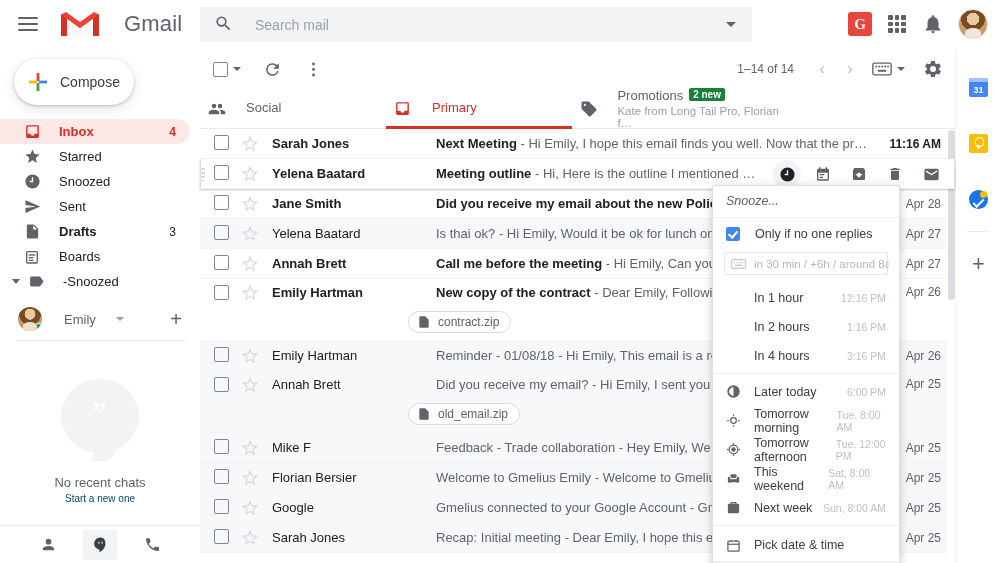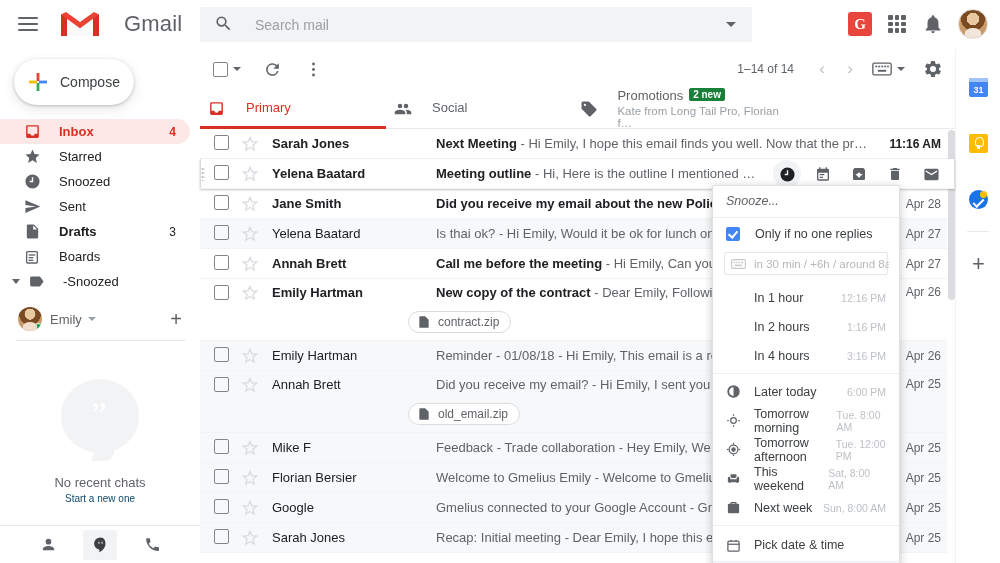--- a/index.html
+++ b/index.html
@@ -89,21 +89,21 @@
   .nav-item.active .nav-label, .nav-item.active .nav-count { color: #d93025; font-weight: bold; }
   .nav-item.active .nav-ic { color: #d93025; }
   .nav-label.bold { font-weight: bold; }
   .nav-count { font-size: 12px; color: #202124; margin-right: 14px; font-weight: bold; }
   .tri { width:0;height:0;border-left:4px solid transparent;border-right:4px solid transparent;border-top:5px solid #5f6368; margin-left:8px; flex:0 0 8px;}
   .nav-item.lbl .nav-ic { margin-left: 6px; }
   .nav-item.lbl2 .nav-ic { margin-left: 30px; }
 
   .acct-row {
     position: absolute; top: 249px; left: 0; width: 200px; height: 42px;
-    display: flex; align-items: center; border-top: 0;
+    display: flex; align-items: center; border-top: 0; gap: 14px;
   }
   .acct-av { width:24px;height:24px;border-radius:50%;margin-left:18px;position:relative;
     background: radial-gradient(circle at 50% 30%, #e8c9a0 0 26%, #7a4a22 27% 52%, #c99a6a 53% 100%); overflow:hidden;}
   .acct-av::after{content:'';position:absolute;bottom:0;left:20%;width:60%;height:36%;background:#f1ddcc;border-radius:50% 50% 0 0;}
   .acct-dot{position:absolute;right:-1px;bottom:-1px;width:9px;height:9px;border-radius:50%;background:#0f9d58;border:1.5px solid #fff;}
   .acct-name{margin-left:8px;font-size:13px;color:#5f6368;}
   .acct-caret{width:0;height:0;margin-left:6px;border-left:4px solid transparent;border-right:4px solid transparent;border-top:4px solid #9aa0a6;}
   .acct-plus{margin-left:auto;margin-right:18px;color:#5f6368;font-size:20px;cursor:pointer;line-height:1;}
 
   .chat-divider{position:absolute;top:291px;left:16px;width:170px;height:1px;background:#e8eaed;}
@@ -450,35 +450,35 @@
         </span>
         <span class="gear">
           <svg width="20" height="20" viewBox="0 0 24 24" fill="currentColor">
               <path d="M19.14 12.94a7.07 7.07 0 000-1.88l2.03-1.58a.5.5 0 00.12-.64l-1.92-3.32a.5.5 0 00-.61-.22l-2.39.96a7.02 7.02 0 00-1.62-.94l-.36-2.54a.5.5 0 00-.5-.42h-3.84a.5.5 0 00-.49.42l-.36 2.54c-.59.24-1.13.56-1.62.94l-2.39-.96a.5.5 0 00-.61.22L2.66 8.84a.5.5 0 00.12.64l2.03 1.58a7.07 7.07 0 000 1.88l-2.03 1.58a.5.5 0 00-.12.64l1.92 3.32c.12.22.38.3.61.22l2.39-.96c.5.38 1.03.7 1.62.94l.36 2.54c.04.24.25.42.49.42h3.84c.24 0 .45-.18.49-.42l.36-2.54c.59-.24 1.13-.56 1.62-.94l2.39.96c.23.08.49 0 .61-.22l1.92-3.32a.5.5 0 00-.12-.64l-2.03-1.58zM12 15.6A3.6 3.6 0 1112 8.4a3.6 3.6 0 010 7.2z"></path>
             </svg>
         </span>
       </div>
     </div>
 
     <div class="tabs">
+      <div class="tab">
+        <span class="tab-ic">
+          <svg width="18" height="18" viewBox="0 0 24 24" fill="currentColor">
+              <path d="M16 11a3 3 0 100-6 3 3 0 000 6zm-8 0a3 3 0 100-6 3 3 0 000 6zm0 2c-2.33 0-7 1.17-7 3.5V19h14v-2.5C15 14.17 10.33 13 8 13zm8 0c-.29 0-.62.02-.97.05 1.16.84 1.97 1.97 1.97 3.45V19h6v-2.5c0-2.33-4.67-3.5-7-3.5z"></path>
+            </svg>
+        </span>
+        <span class="tab-txt">Social</span>
+      </div>
       <div class="tab active">
         <span class="tab-ic">
           <svg width="17" height="17" viewBox="0 0 24 24" fill="currentColor">
               <path d="M19 3H5a2 2 0 00-2 2v14a2 2 0 002 2h14a2 2 0 002-2V5a2 2 0 00-2-2zm0 12h-4a3 3 0 01-6 0H5V5h14v10z"></path>
             </svg>
         </span>
         <span class="tab-txt">Primary</span>
-      </div>
-      <div class="tab">
-        <span class="tab-ic">
-          <svg width="18" height="18" viewBox="0 0 24 24" fill="currentColor">
-              <path d="M16 11a3 3 0 100-6 3 3 0 000 6zm-8 0a3 3 0 100-6 3 3 0 000 6zm0 2c-2.33 0-7 1.17-7 3.5V19h14v-2.5C15 14.17 10.33 13 8 13zm8 0c-.29 0-.62.02-.97.05 1.16.84 1.97 1.97 1.97 3.45V19h6v-2.5c0-2.33-4.67-3.5-7-3.5z"></path>
-            </svg>
-        </span>
-        <span class="tab-txt">Social</span>
       </div>
       <div class="tab" style="width:220px;">
         <span class="tab-ic">
           <svg width="18" height="18" viewBox="0 0 24 24" fill="currentColor">
               <path d="M21.41 11.58l-9-9A2 2 0 0011 2H4a2 2 0 00-2 2v7c0 .55.22 1.05.59 1.42l9 9a2 2 0 002.83 0l7-7a2 2 0 000-2.84zM6.5 8A1.5 1.5 0 118 6.5 1.5 1.5 0 016.5 8z"></path>
             </svg>
         </span>
         <span style="margin-left:16px;">
           <span class="tab-txt" style="margin-left:0;">Promotions</span><span class="badge-new">2 new</span>
           <div class="tab-sub">Kate from Long Tail Pro, Florian f…</div>

